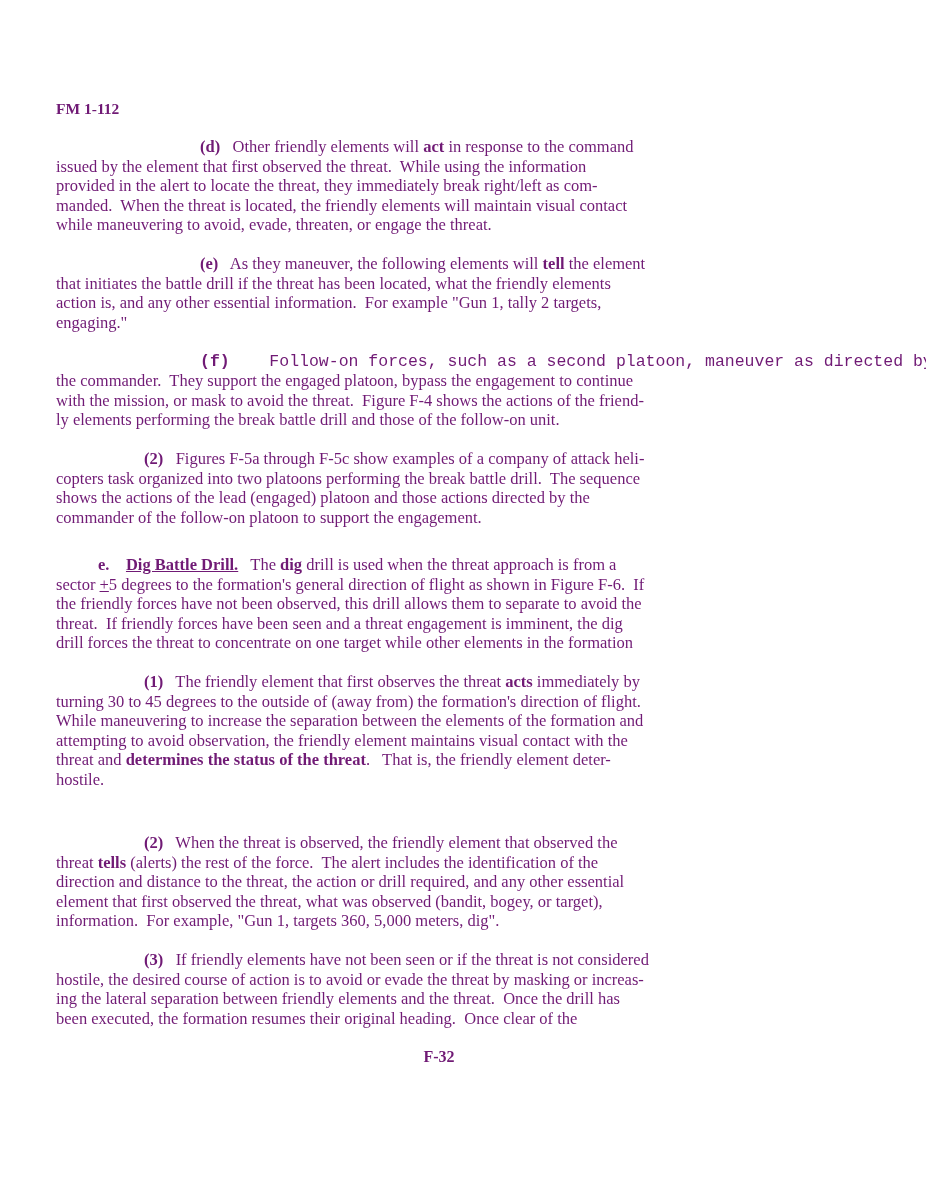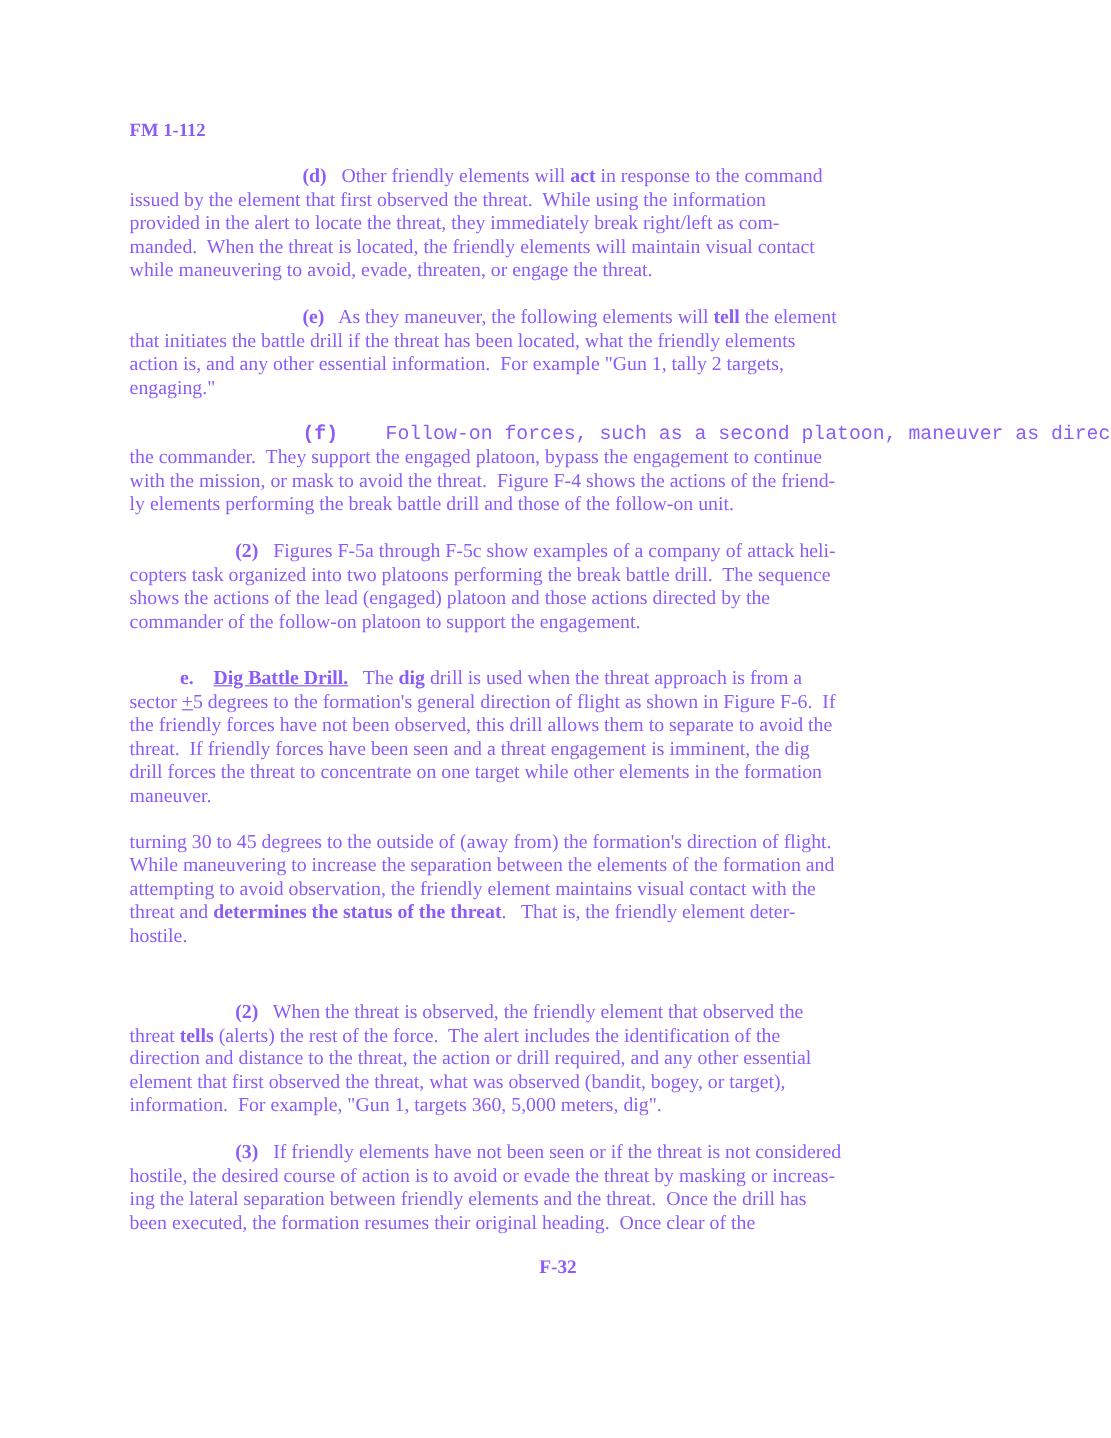--- a/index.html
+++ b/index.html
@@ -3,24 +3,24 @@
 <meta charset="utf-8">
 <title>FM 1-112</title>
 <style>
   * { margin: 0; padding: 0; box-sizing: border-box; }
   html, body { background: #ffffff; }
   .page {
     position: relative;
     width: 926px;
     height: 1198px;
     background: #ffffff;
-    color: #8b5cf6;
+    color: #701a75;
     font-family: "Liberation Serif", "DejaVu Serif", serif;
     font-size: 16.5px;
-    padding: 100px 104px 0 108px;
+    padding: 100px 104px 0 56px;
     overflow: hidden;
     border-radius: 30px;
   }
   .doc-header {
     font-weight: bold;
     font-size: 15.5px;
     margin-bottom: 19px;
   }
   .para { margin-bottom: 19.5px; }
   .line {
@@ -67,23 +67,23 @@
         <div class="line"><span>copters task organized into two platoons performing the break battle drill.  The sequence</span></div>
         <div class="line"><span>shows the actions of the lead (engaged) platoon and those actions directed by the</span></div>
         <div class="line"><span>commander of the follow-on platoon to support the engagement.</span></div>
       </div>
       <div class="para">
         <div class="line" style="padding-left: 42px; margin-top: 28px;"><span class="bold">e.</span><span>    </span><span class="bold underline">Dig Battle Drill.</span><span>   The </span><span class="bold">dig</span><span> drill is used when the threat approach is from a</span></div>
         <div class="line"><span>sector </span><span class="underline">+</span><span>5 degrees to the formation's general direction of flight as shown in Figure F-6.  If</span></div>
         <div class="line"><span>the friendly forces have not been observed, this drill allows them to separate to avoid the</span></div>
         <div class="line"><span>threat.  If friendly forces have been seen and a threat engagement is imminent, the dig</span></div>
         <div class="line"><span>drill forces the threat to concentrate on one target while other elements in the formation</span></div>
-        <div class="line"><span>maneuver.</span></div>
       </div>
       <div class="para">
+        <div class="line" style="padding-left: 88px;"><span class="bold">(1)</span><span>   The friendly element that first observes the threat </span><span class="bold">acts</span><span> immediately by</span></div>
         <div class="line"><span>turning 30 to 45 degrees to the outside of (away from) the formation's direction of flight.</span></div>
         <div class="line"><span>While maneuvering to increase the separation between the elements of the formation and</span></div>
         <div class="line"><span>attempting to avoid observation, the friendly element maintains visual contact with the</span></div>
         <div class="line"><span>threat and </span><span class="bold">determines the status of the threat</span><span>.   That is, the friendly element deter-</span></div>
         <div class="line"><span>hostile.</span></div>
       </div>
       <div class="para">
         <div class="line" style="padding-left: 88px; margin-top: 44px;"><span class="bold">(2)</span><span>   When the threat is observed, the friendly element that observed the</span></div>
         <div class="line"><span>threat </span><span class="bold">tells</span><span> (alerts) the rest of the force.  The alert includes the identification of the</span></div>
         <div class="line"><span>direction and distance to the threat, the action or drill required, and any other essential</span></div>

